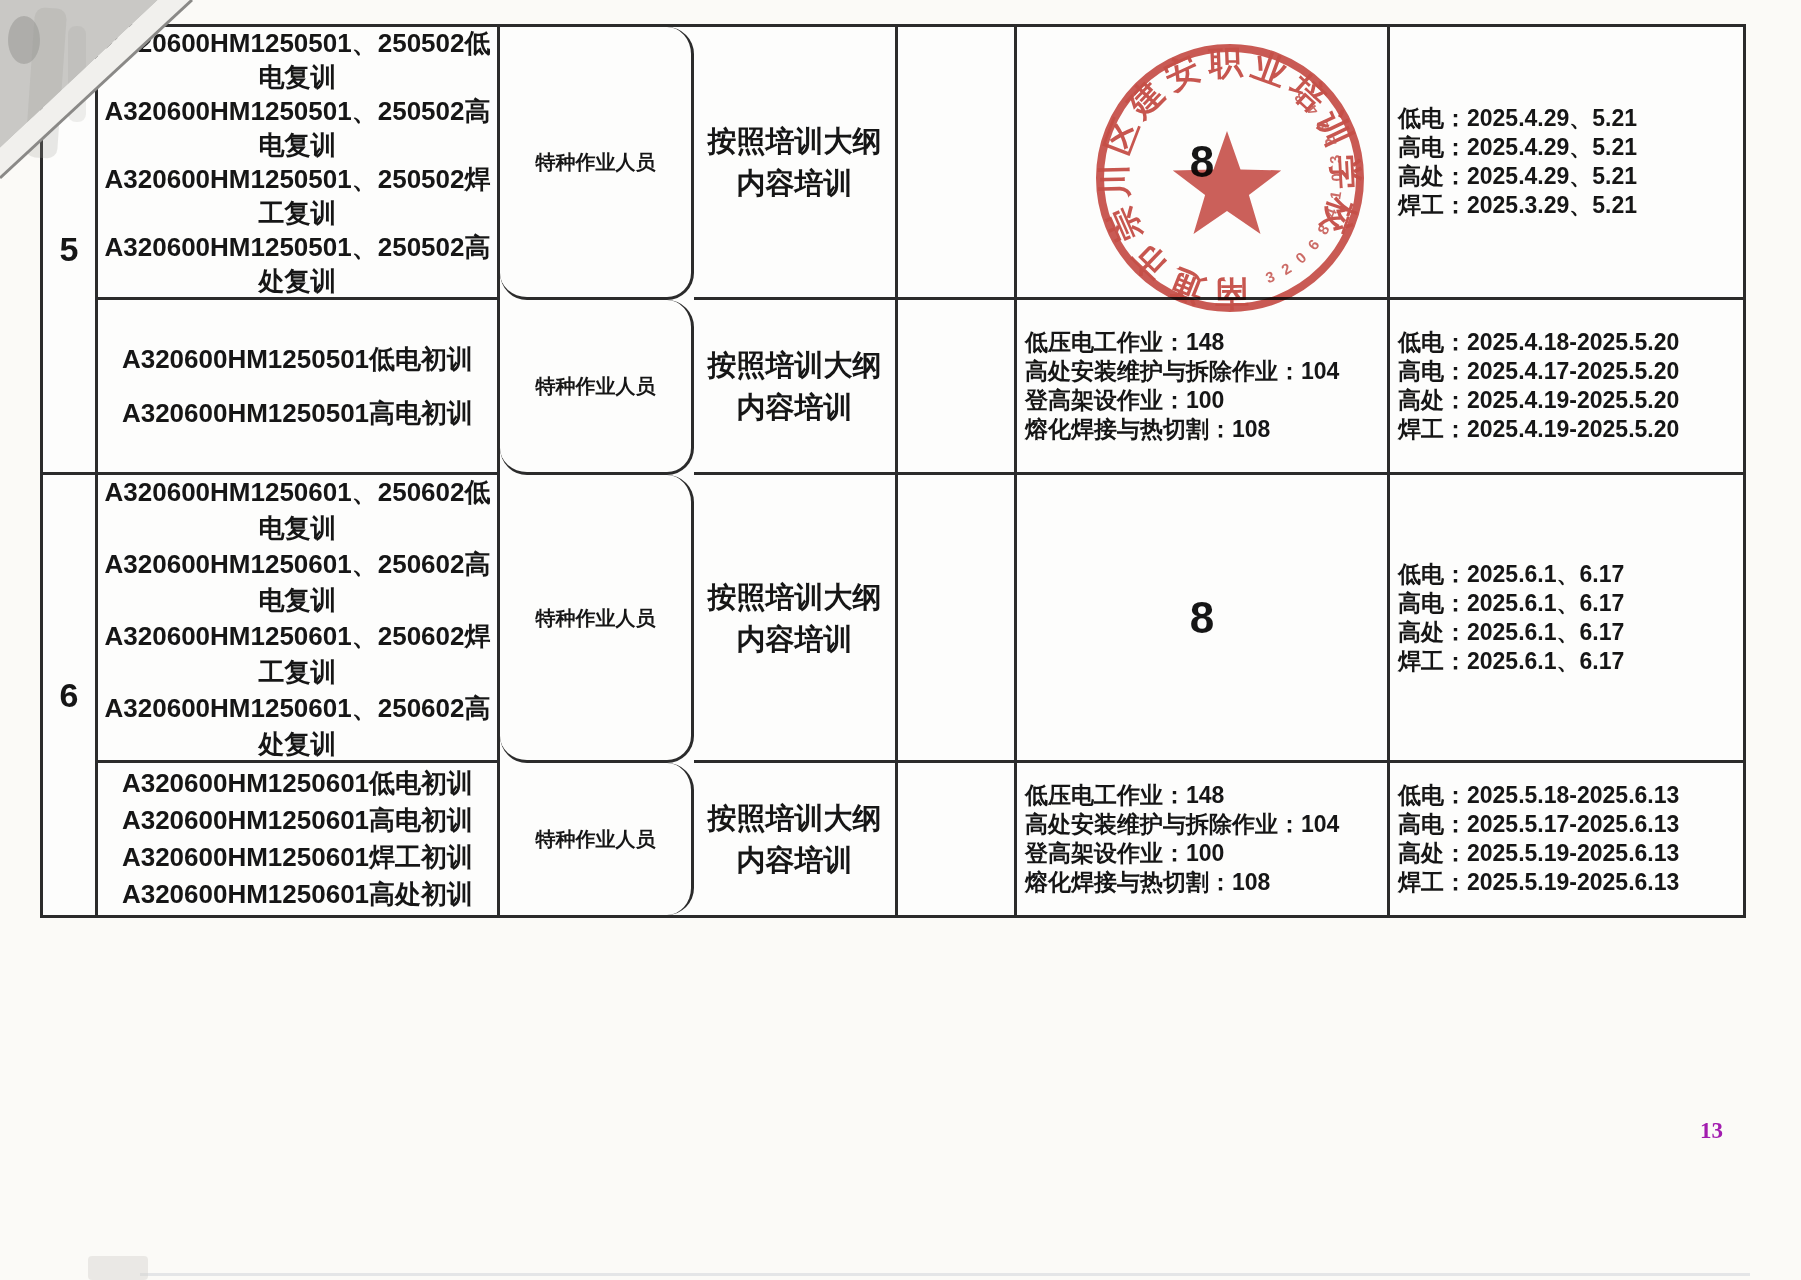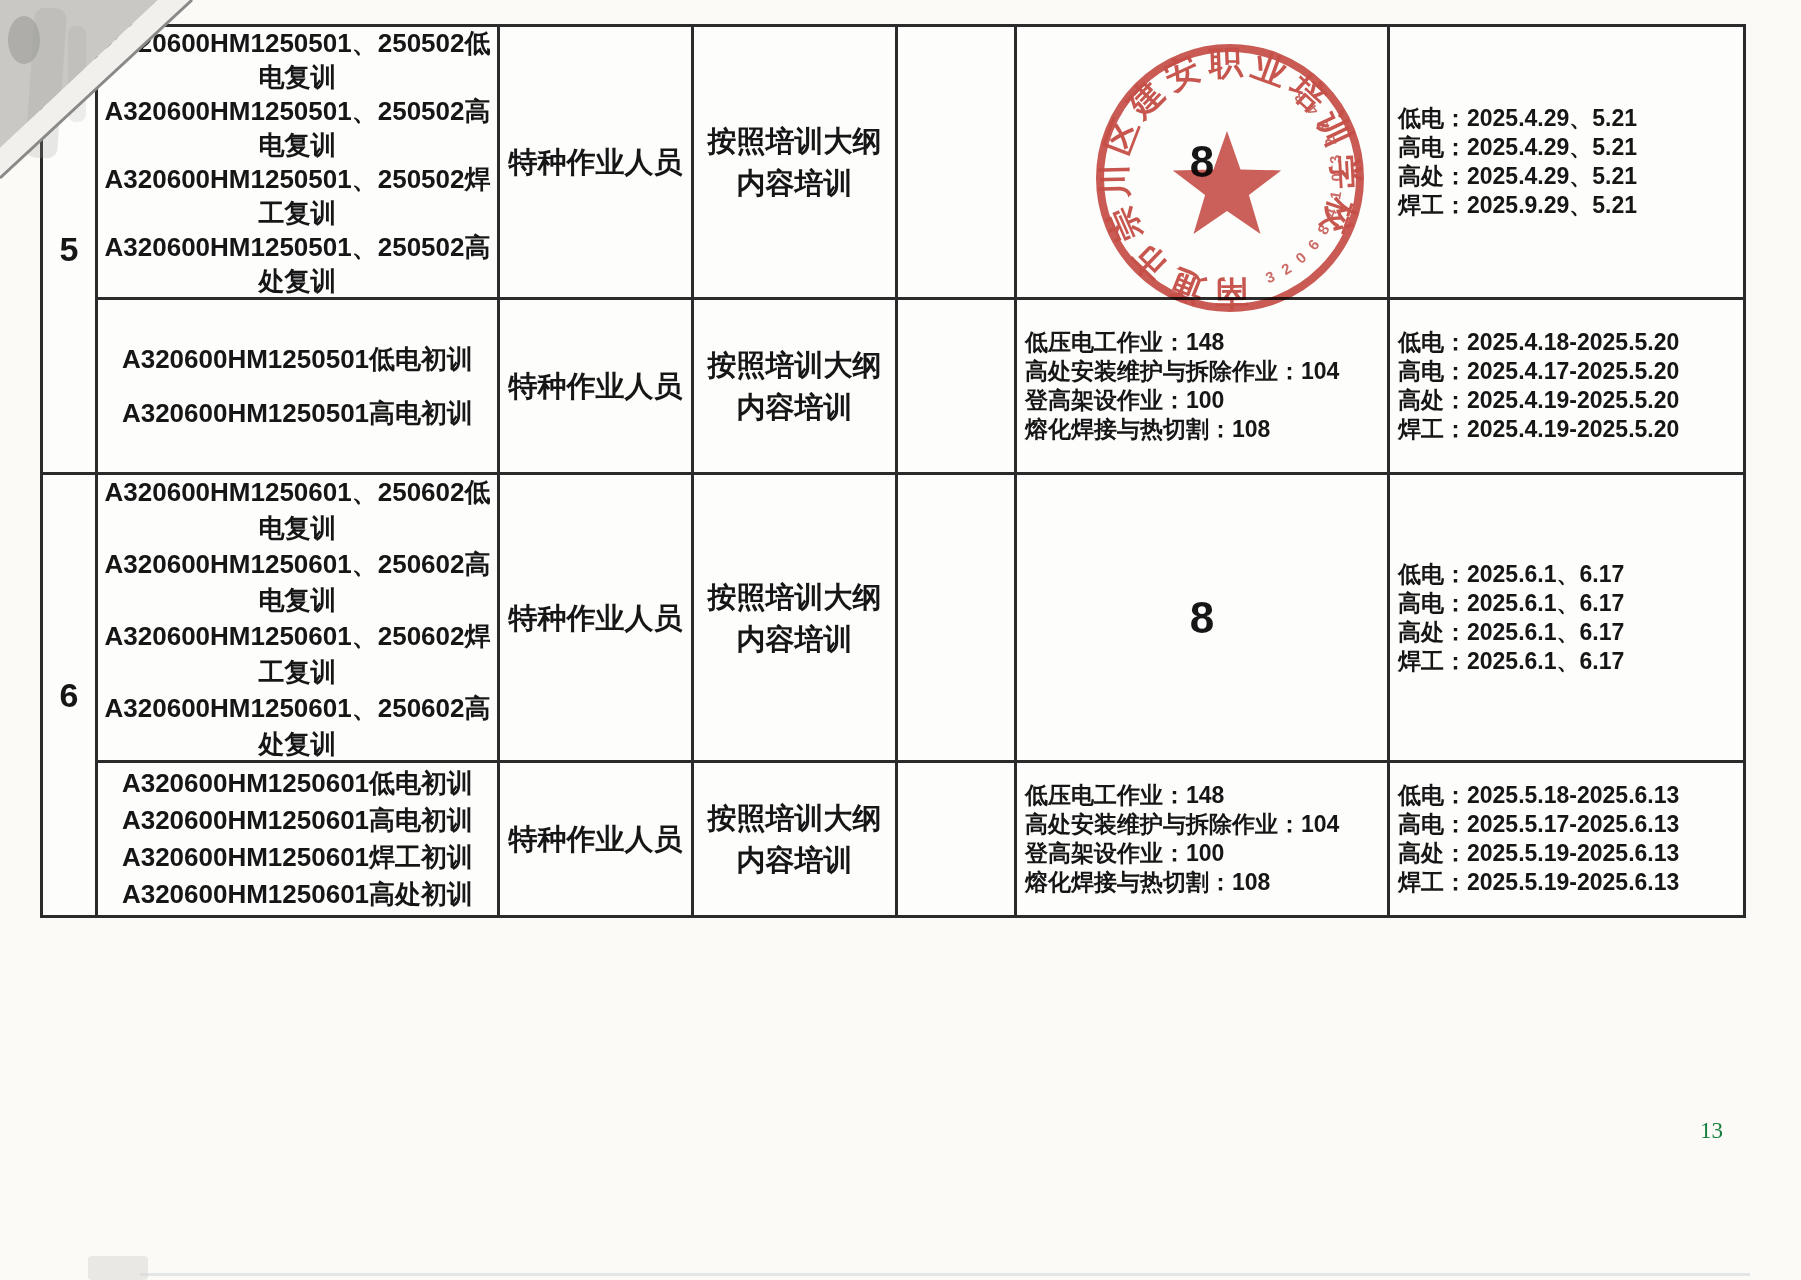--- a/index.html
+++ b/index.html
@@ -25,36 +25,36 @@
     overflow:hidden;font-weight:700;
   }
   .last-col{border-right:none;}
   .last-row{border-bottom:none;}
   .idx{font-size:34px;}
   .codes{font-size:26px;text-align:center;padding:0 4px;}
   .lh34{line-height:34px;}
   .lh42{line-height:42px;gap:12px;}
   .lh36{line-height:36px;}
   .lh37{line-height:37px;}
-  .personnel{font-size:29px;line-height:36px;text-align:center;}
+  .personnel{font-size:20px;line-height:36px;text-align:center;border-radius:27px;}
   .content{font-size:29px;line-height:42px;text-align:center;padding:16px 10px;}
   .list{align-items:flex-start;text-align:left;padding-left:8px;padding-right:2px;
         font-size:23px;line-height:29px;}
   .bighour{font-size:44px;}
   .line{width:100%;}
   .list .line{width:auto;}
   .stamp{
     position:absolute;left:1080px;top:28px;width:300px;height:300px;
     mix-blend-mode:multiply;opacity:0.9;pointer-events:none;
   }
   .fold{position:absolute;left:0;top:0;width:220px;height:220px;pointer-events:none;}
   .pagenum{
     position:absolute;left:1700px;top:1118px;
     font-family:"Liberation Serif","DejaVu Serif",serif;
-    font-weight:400;font-size:23px;color:#15803d;
+    font-weight:700;font-size:23px;color:#a21caf;
   }
   .scanline{
     position:absolute;left:140px;top:1273px;width:1610px;height:3px;
     background:#dcdde2;opacity:0.75;
   }
   .corner-smudge{
     position:absolute;left:88px;top:1256px;width:60px;height:24px;
     background:#d4d3cf;opacity:0.45;border-radius:4px;
   }
 </style>
@@ -83,21 +83,21 @@
     <div>按照培训大纲内容培训</div>
   </div>
   <div class="cell" style="grid-area:1/5"></div>
   <div class="cell" style="grid-area:1/6">
     <div class="bighour">8</div>
   </div>
   <div class="cell list last-col" style="grid-area:1/7">
     <div class="line">低电：2025.4.29、5.21</div>
     <div class="line">高电：2025.4.29、5.21</div>
     <div class="line">高处：2025.4.29、5.21</div>
-    <div class="line">焊工：2025.9.29、5.21</div>
+    <div class="line">焊工：2025.3.29、5.21</div>
   </div>
 
   <div class="cell codes lh42" style="grid-area:2/2">
     <div class="line">A320600HM1250501低电初训</div>
     <div class="line">A320600HM1250501高电初训</div>
   </div>
   <div class="cell personnel" style="grid-area:2/3">
     <div>特种作业人员</div>
   </div>
   <div class="cell content" style="grid-area:2/4">

